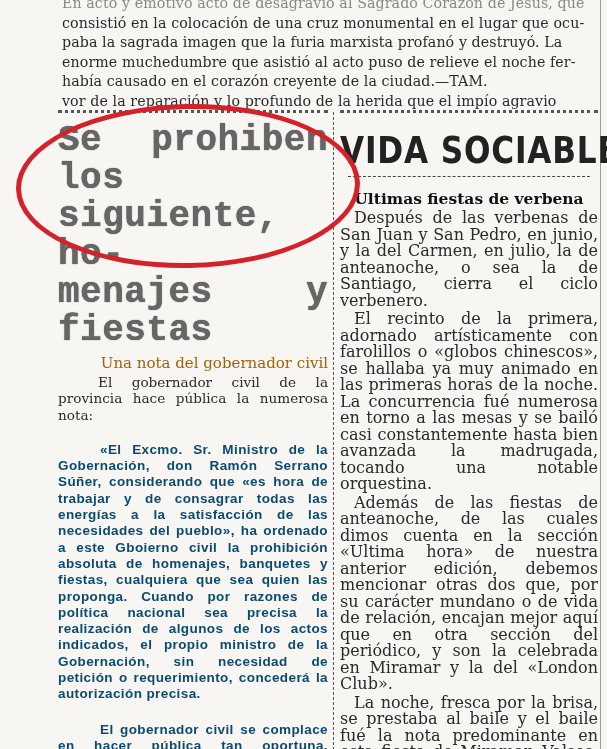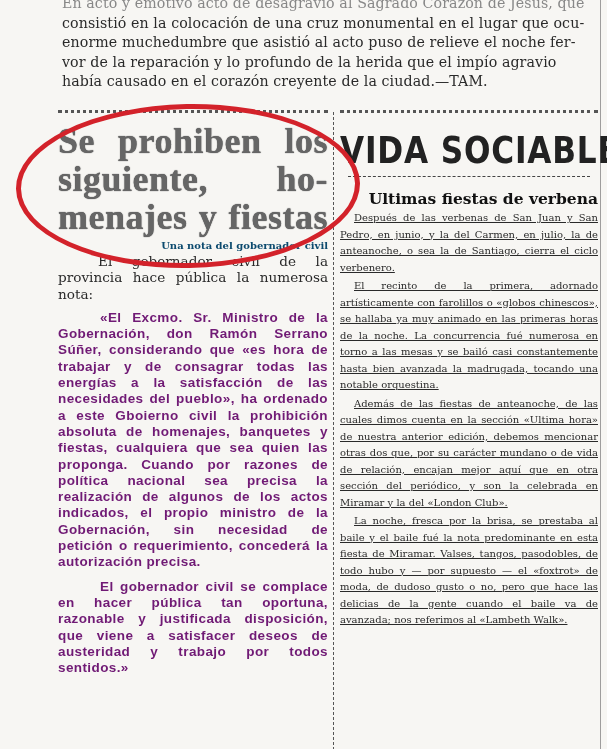--- a/index.html
+++ b/index.html
@@ -18,71 +18,72 @@
   }
   .top-block p { margin: 0; text-indent: 0; }
 
   .col-left { position: absolute; left: 58px; top: 110px; width: 270px; }
   .col-rule { position: absolute; left: 333px; top: 112px; width: 1px; height: 640px;
               background: repeating-linear-gradient(#555 0 3px, transparent 3px 5px); }
   .col-right { position: absolute; left: 340px; top: 110px; width: 258px; }
 
   .dotted-rule { height: 5px; border-top: 3px dotted #555; margin: 0 0 4px 0; }
   .big-head {
-    font-family: Liberation Serif, serif;
+    font-family: Liberation Mono, monospace;
     font-weight: bold; color: #666; font-size: 36px; line-height: 38px;
     letter-spacing: 0.5px; text-align: justify; text-align-last: justify;
     text-shadow: 0 0 1px #333;
   }
   .big-head span { display: block; text-align: justify; text-align-last: justify; }
   .subhead {
-    font-family: "DejaVu Serif", serif; font-weight: bold; font-size: 10px;
-    text-align: right; margin: 4px 0 2px 0; color: #0c4a6e;
+    font-family: "DejaVu Serif", serif; font-weight: normal; font-size: 15px;
+    text-align: right; margin: 4px 0 2px 0; color: #a16207;
   }
   .serif-para {
     font-size: 13.6px; line-height: 16.3px; text-align: justify; margin: 0;
   }
   .serif-para.indent { text-indent: 40px; }
   .sans-para {
     font-family: "Liberation Sans", "DejaVu Sans", sans-serif; font-weight: bold;
-    font-size: 13.5px; line-height: 16.3px; text-align: justify; margin: 8px 0 0 0;
-    color: #701a75; letter-spacing: 0.4px;
+    font-size: 13.5px; line-height: 16.3px; text-align: justify; margin: 19px 0 0 0;
+    color: #0c4a6e; letter-spacing: 0.4px;
   }
   .sans-para.indent { text-indent: 42px; }
 
   .vida {
     font-family: "DejaVu Sans", "Liberation Sans", sans-serif; font-weight: bold;
     font-size: 38px; line-height: 44px; color: #222; letter-spacing: 1px;
     transform: scaleX(0.82); transform-origin: left; white-space: nowrap; width: 320px;
     margin-top: 10px;
   }
   .vida-rule { border-bottom: 1px dashed #444; margin: 4px 8px 12px 8px; }
   .verbena-head {
-    font-weight: bold; font-size: 15.5px; text-align: right; margin: 0 0 2px 0; color: #111;
+    font-weight: bold; font-size: 15.5px; text-align: center; margin: 0 0 2px 0; color: #111;
   }
-  .col-right .serif-para { font-size: 10px; line-height: 16.5px; margin-bottom: 2px; text-decoration: underline; }
+  .col-right .serif-para { font-size: 16px; line-height: 16.5px; margin-bottom: 2px; }
   .col-right .serif-para.indent { text-indent: 14px; }
 
   .red-ellipse {
     position: absolute; left: 16px; top: 104px; width: 344px; height: 164px;
     border: 5px solid #d3222a; border-radius: 50%; box-sizing: border-box;
     pointer-events: none; transform: rotate(-1deg);
   }
 </style>
 </head>
 <body>
 
 <div class="page">
 
   <div class="top-block">
     <p style="color:#888">En acto y emotivo acto de desagravio al Sagrado Corazón de Jesús, que</p>
     <p>consistió en la colocación de una cruz monumental en el lugar que ocu-</p>
+    <p>paba la sagrada imagen que la furia marxista profanó y destruyó. La</p>
     <p>enorme muchedumbre que asistió al acto puso de relieve el noche fer-</p>
+    <p>había causado en el corazón creyente de la ciudad.—TAM.</p>
     <p>vor de la reparación y lo profundo de la herida que el impío agravio</p>
-    <p>había causado en el corazón creyente de la ciudad.—TAM.</p>
   </div>
 
   <div class="right-rule"></div>
 
   <div class="col-left">
     <div class="dotted-rule"></div>
     <div class="big-head">
       <span>Se prohiben los</span>
       <span>siguiente, ho-</span>
       <span>menajes y fiestas</span>

